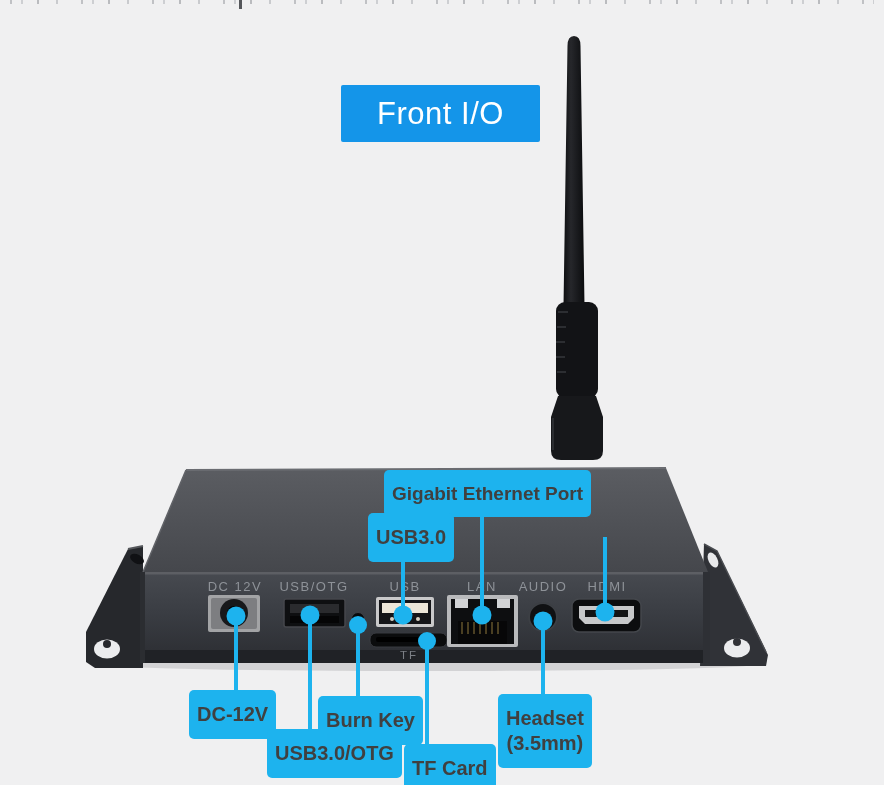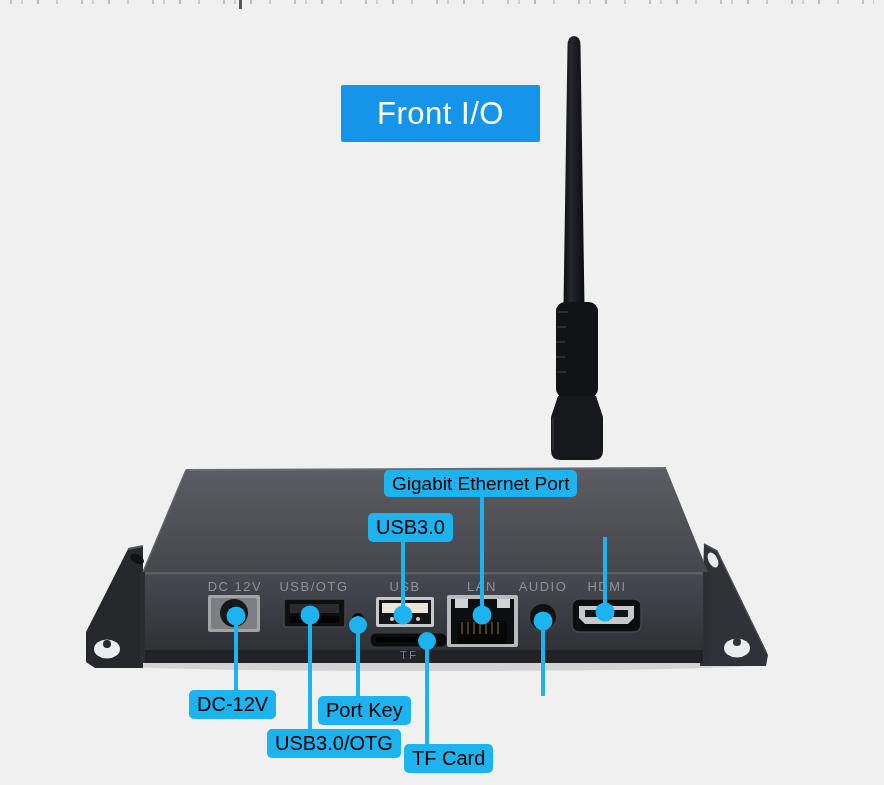--- a/index.html
+++ b/index.html
@@ -20,22 +20,22 @@
       #a8aaae 27px 29px, transparent 29px 46px,
       #bcbec2 46px 48px, transparent 48px 71px);}
   .top-frag-descender{position:absolute;top:0;left:239px;width:3px;height:9px;background:#55575b;}
 
   
   .front-io{position:absolute;left:341px;top:85px;width:199px;height:57px;
     background:var(--blue);color:#fff;display:flex;align-items:center;justify-content:center;
     font-size:31px;letter-spacing:.5px;border-radius:2px;}
 
   
-  .co{position:absolute;background:var(--cyan);color:#000000;font-weight:normal;
-    font-size:20px;line-height:25px;padding:2px 8px;border-radius:5px;white-space:nowrap;}
+  .co{position:absolute;background:var(--cyan);color:#404040;font-weight:bold;
+    font-size:20px;line-height:25px;padding:12px 8px;border-radius:5px;white-space:nowrap;}
   .co-gigabit{left:384px;top:470px;font-size:19px;line-height:23px;}
   .co-usb30{left:368px;top:513px;}
   .co-hdmi{left:545px;top:509px;}
   .co-dc{left:189px;top:690px;}
   .co-burn{left:318px;top:696px;}
   .co-usbotg{left:247px;top:729px;margin-left:20px;}
   .co-tf{left:404px;top:744px;}
   .co-headset{left:498px;top:694px;text-align:center;}
   .co-headset span{display:block;}
 
@@ -187,17 +187,21 @@
       <circle class="dot" cx="482" cy="615" r="9.5"></circle>
       <circle class="dot" cx="543" cy="621" r="9.5"></circle>
       <circle class="dot" cx="605" cy="612" r="9.5"></circle>
     </g>
   </svg>
 
   <div class="co co-gigabit">Gigabit Ethernet Port</div>
   <div class="co co-usb30">USB3.0</div>
 
   <div class="co co-dc">DC-12V</div>
-  <div class="co co-burn">Port Key</div>
+  <div class="co co-burn">Burn Key</div>
   <div class="co co-usbotg">USB3.0/OTG</div>
   <div class="co co-tf">TF Card</div>
+  <div class="co co-headset">
+    <span>Headset</span>
+    <span>(3.5mm)</span>
+  </div>
 
 </div>
 
 </body></html>

